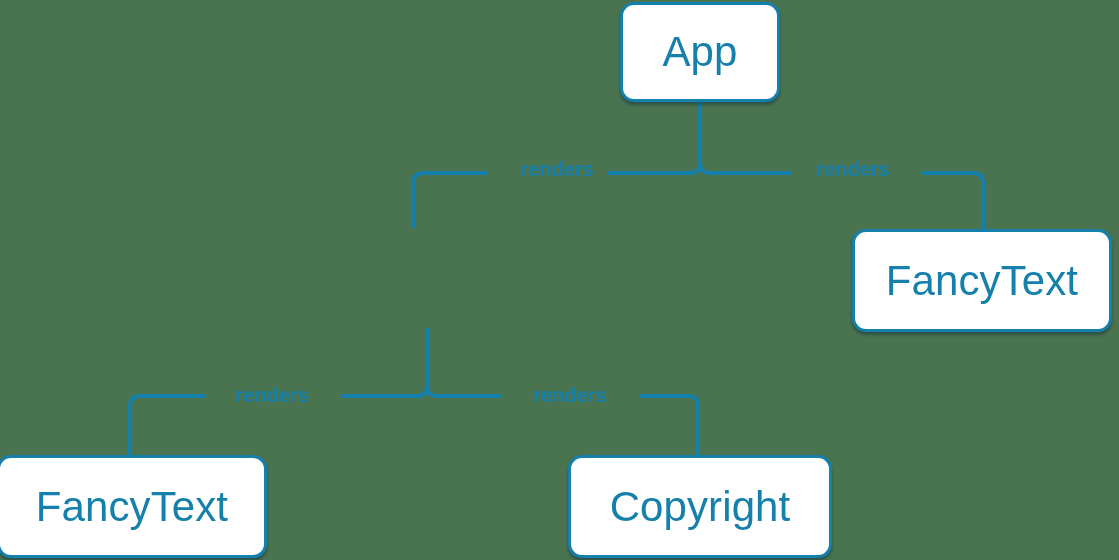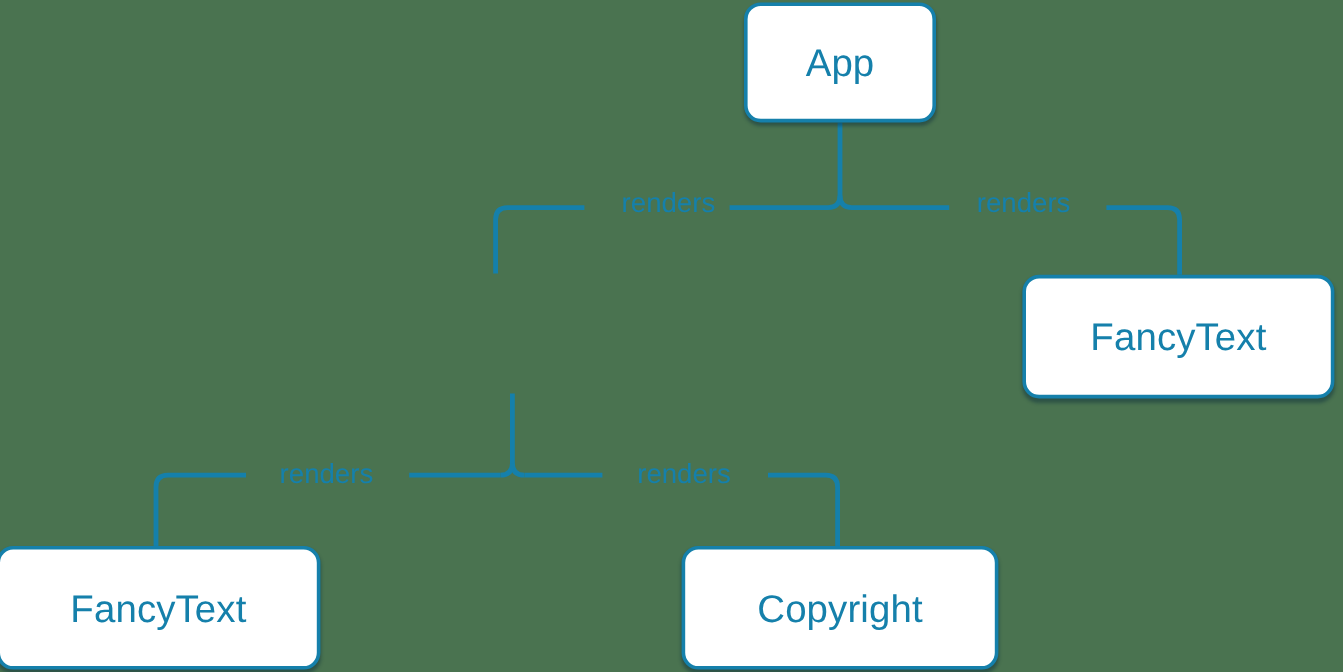--- a/index.html
+++ b/index.html
@@ -33,31 +33,31 @@
     background: #ffffff;
     border: 3px solid #1580ab;
     border-radius: 14px;
     display: flex;
     align-items: center;
     justify-content: center;
     box-shadow: 0 3px 3px rgba(10, 45, 60, 0.45);
   }
   .node-label {
     color: #1580ab;
-    font-size: 32px;
+    font-size: 42px;
     font-weight: 400;
     line-height: 1;
     letter-spacing: 0.1px;
     white-space: nowrap;
   }
   .edge-label {
     position: absolute;
     color: #1580ab;
-    font-size: 23px;
-    font-weight: 400;
+    font-size: 20px;
+    font-weight: 700;
     line-height: 1;
     white-space: nowrap;
     transform: translate(-50%, -50%);
   }
   
   #node-app        { left: 620px; top: 2px;   width: 160px; height: 100px; }
   #node-inspgen    { left: 197px; top: 228px; width: 460px; height: 100px; }
   #node-fancy-top  { left: 852px; top: 229px; width: 260px; height: 103px; }
   #node-fancy-bot  { left: -3px;  top: 455px; width: 270px; height: 103px; }
   #node-copyright  { left: 568px; top: 455px; width: 264px; height: 103px; text-align: center; }

